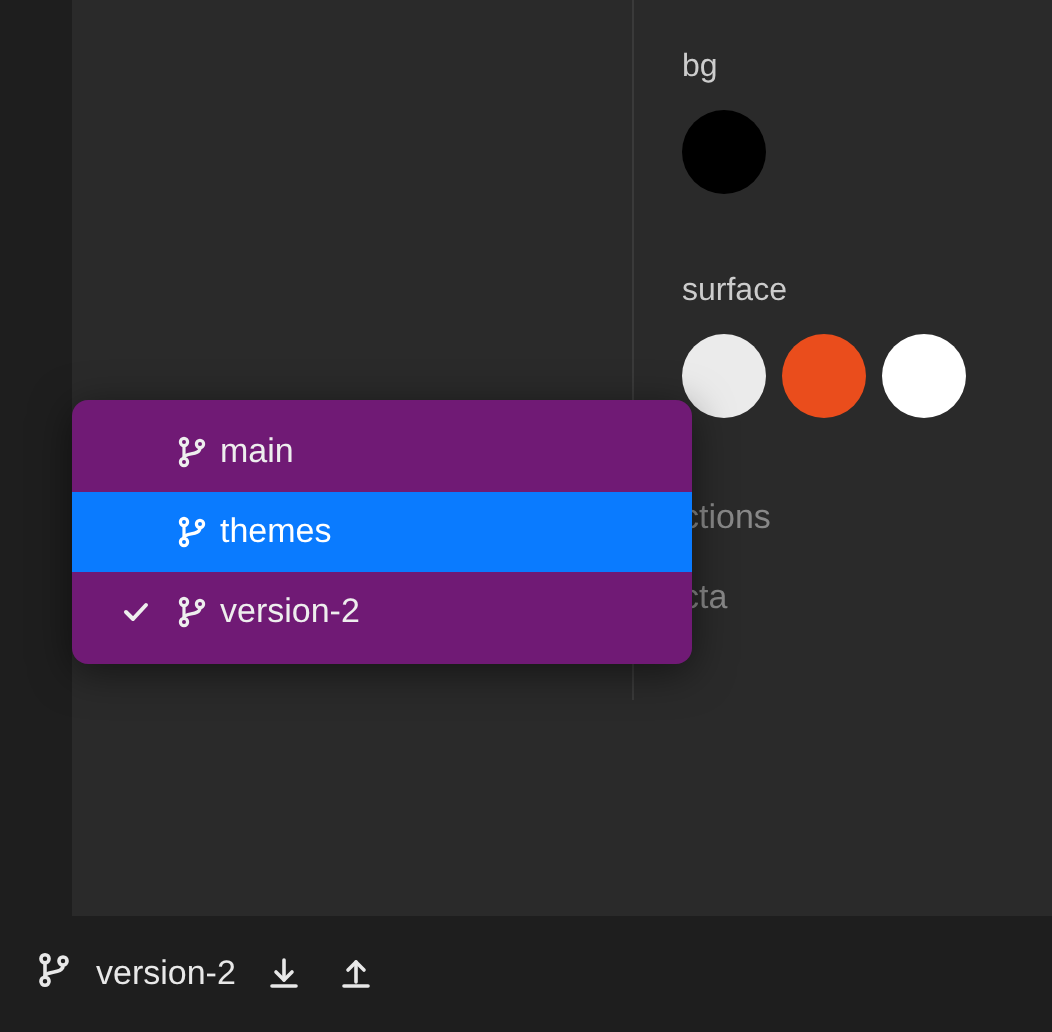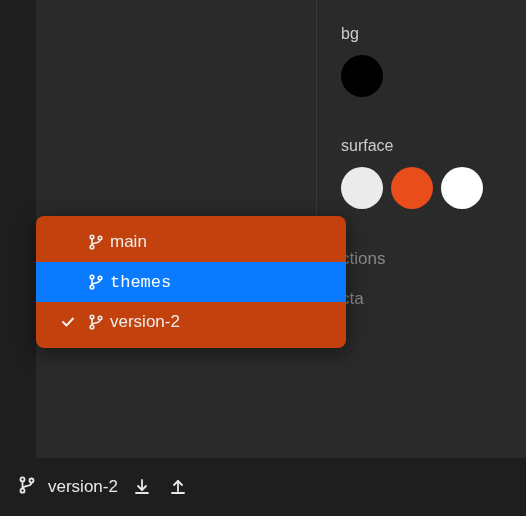--- a/index.html
+++ b/index.html
@@ -57,40 +57,39 @@
       height: 42px;
       border-radius: 50%;
     }
     .swatch-black { background: #000; }
     .swatch-grey { background: #ebebeb; }
     .swatch-orange { background: #ea4d1c; }
     .swatch-white { background: #fff; }
     .menu {
       position: absolute;
       left: 36px;
-      top: 216px;
+      top: 200px;
       width: 310px;
-      background: #c2410c;
+      background: #701a75;
       border-radius: 8px;
       box-shadow: 0 4px 20px rgba(0,0,0,0.5);
       padding: 6px 0;
     }
     .menu-item {
       display: flex;
       align-items: center;
       height: 40px;
       padding: 0 12px 0 18px;
       font-size: 17px;
       color: #eee;
       cursor: pointer;
     }
     .menu-item.selected {
       background: #0a7bff;
       color: #fff;
-      font-family: Liberation Mono, monospace;
     }
     .menu-check-col {
       width: 28px;
       display: flex;
       justify-content: center;
     }
     .menu-icon-col {
       width: 28px;
       display: flex;
       justify-content: center;

